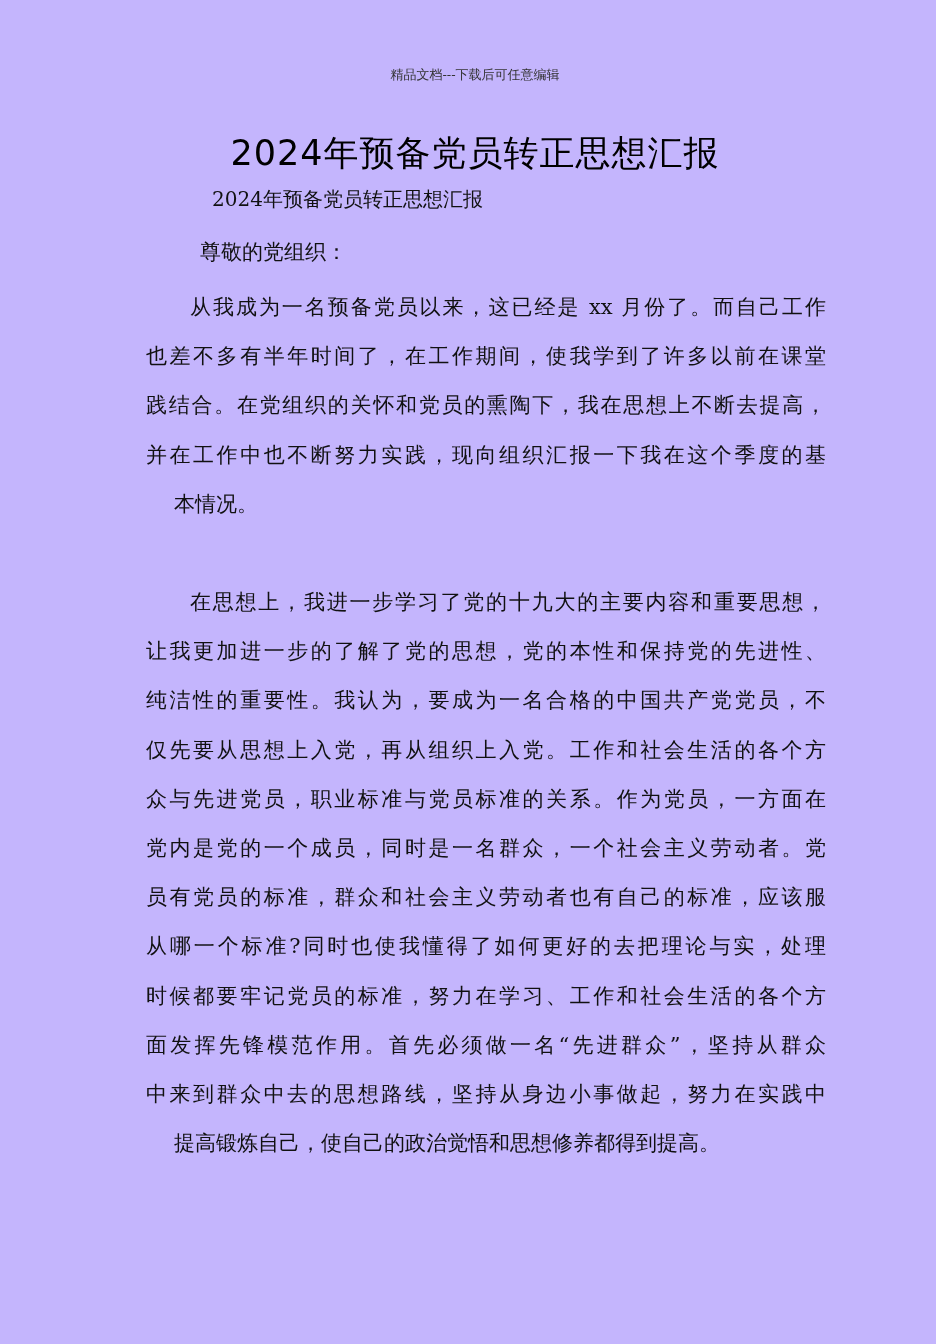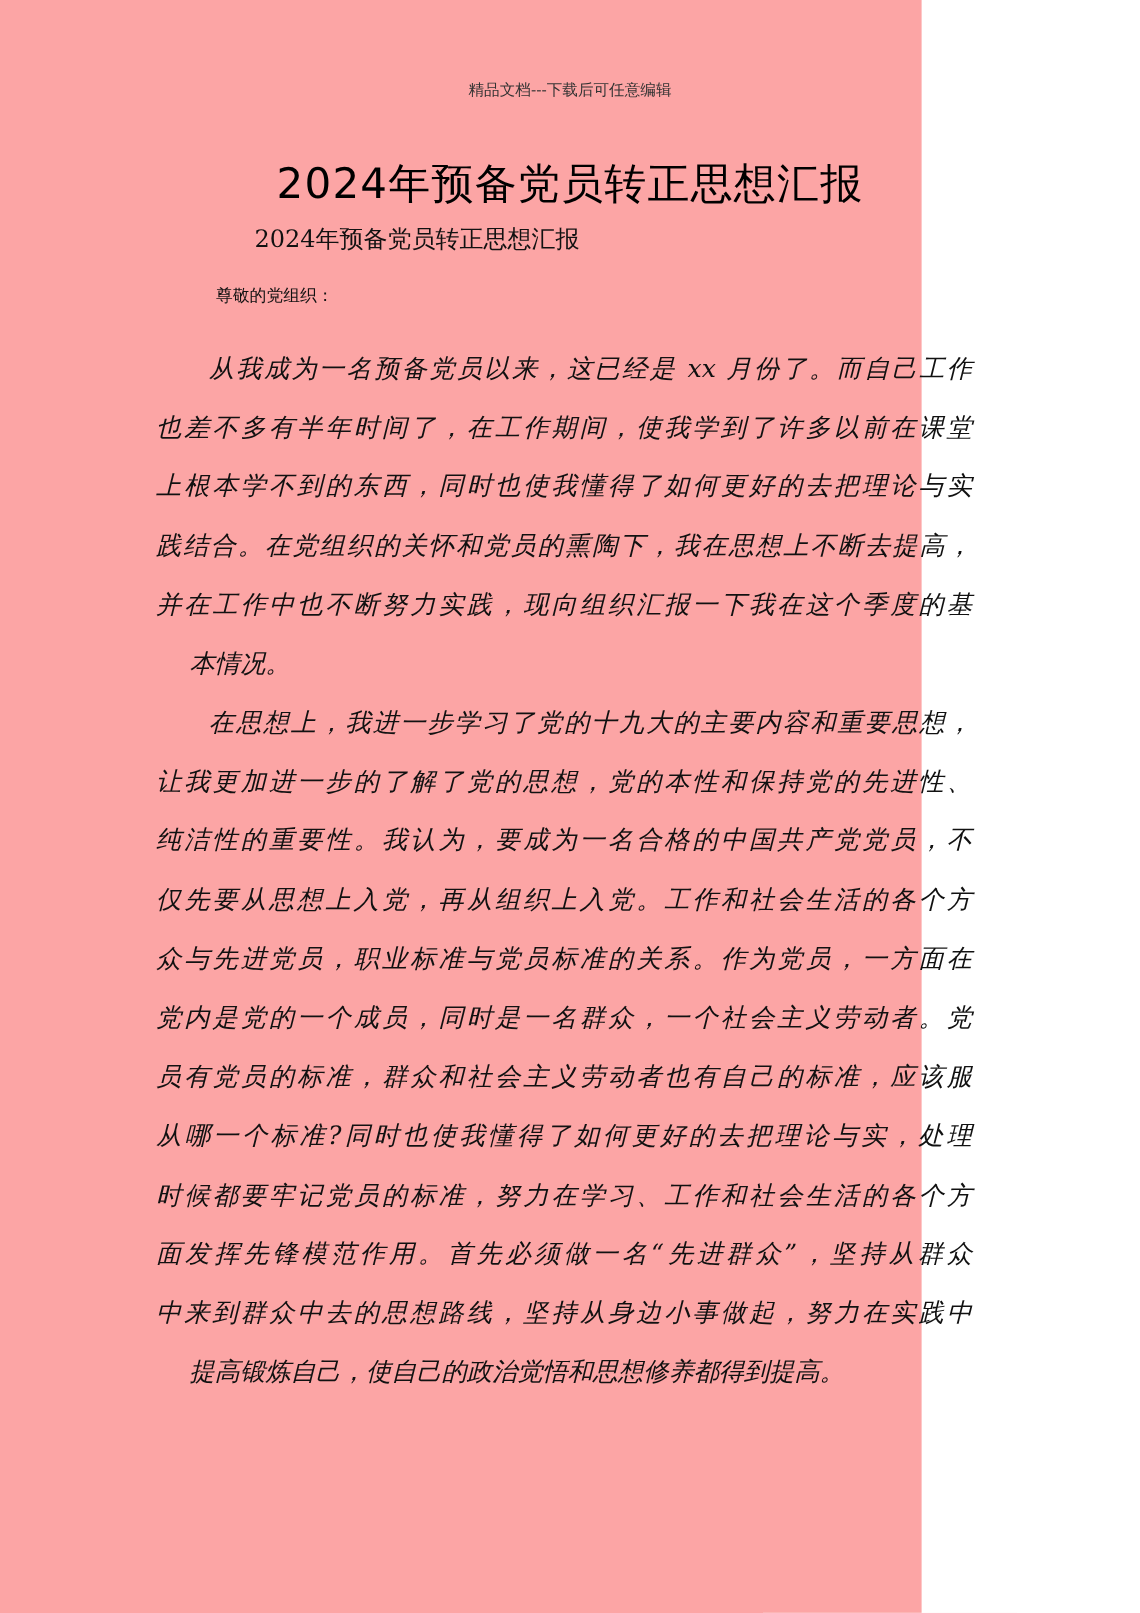--- a/index.html
+++ b/index.html
@@ -12,23 +12,23 @@
       height: 1344px;
       position: relative;
       overflow: hidden;
       font-family: "DejaVu Serif", "Liberation Serif", serif;
       color: #111111;
     }
     .page {
       position: absolute;
       left: 0;
       top: 0;
-      width: 768px;
+      width: 936px;
       height: 1344px;
-      background: #fca5a5;
+      background: #c4b5fd;
     }
     .header-note {
       position: absolute;
       top: 66px;
       left: 0;
       width: 950px;
       text-align: center;
       font-size: 13px;
       color: #333333;
       letter-spacing: 0px;
@@ -49,32 +49,31 @@
     .subtitle {
       position: absolute;
       top: 186px;
       left: 212px;
       font-size: 20px;
       color: #111111;
     }
     .salutation {
       position: absolute;
       top: 238px;
-      left: 180px;
-      font-size: 14px;
+      left: 200px;
+      font-size: 21px;
       color: #111111;
     }
     .body-text {
       position: absolute;
-      left: 130px;
+      left: 146px;
       width: 680px;
       font-size: 21px;
       line-height: 49.2px;
       color: #111111;
-      font-style: italic;
     }
     .line {
       display: block;
       white-space: nowrap;
       height: 49.2px;
       text-align: justify;
       text-align-last: justify;
     }
     .line.last {
       text-align-last: left;
@@ -95,21 +94,20 @@
 
   <h1 class="doc-title">2024年预备党员转正思想汇报</h1>
 
   <div class="subtitle">2024年预备党员转正思想汇报</div>
 
   <div class="salutation">尊敬的党组织：</div>
 
   <div class="body-text" id="para1">
     <span class="line indent">从我成为一名预备党员以来，这已经是 xx 月份了。而自己工作</span>
     <span class="line">也差不多有半年时间了，在工作期间，使我学到了许多以前在课堂</span>
-    <span class="line">上根本学不到的东西，同时也使我懂得了如何更好的去把理论与实</span>
     <span class="line">践结合。在党组织的关怀和党员的熏陶下，我在思想上不断去提高，</span>
     <span class="line">并在工作中也不断努力实践，现向组织汇报一下我在这个季度的基</span>
     <span class="line last">本情况。</span>
   </div>
 
   <div class="body-text" id="para2">
     <span class="line indent">在思想上，我进一步学习了党的十九大的主要内容和重要思想，</span>
     <span class="line">让我更加进一步的了解了党的思想，党的本性和保持党的先进性、</span>
     <span class="line">纯洁性的重要性。我认为，要成为一名合格的中国共产党党员，不</span>
     <span class="line">仅先要从思想上入党，再从组织上入党。工作和社会生活的各个方</span>

